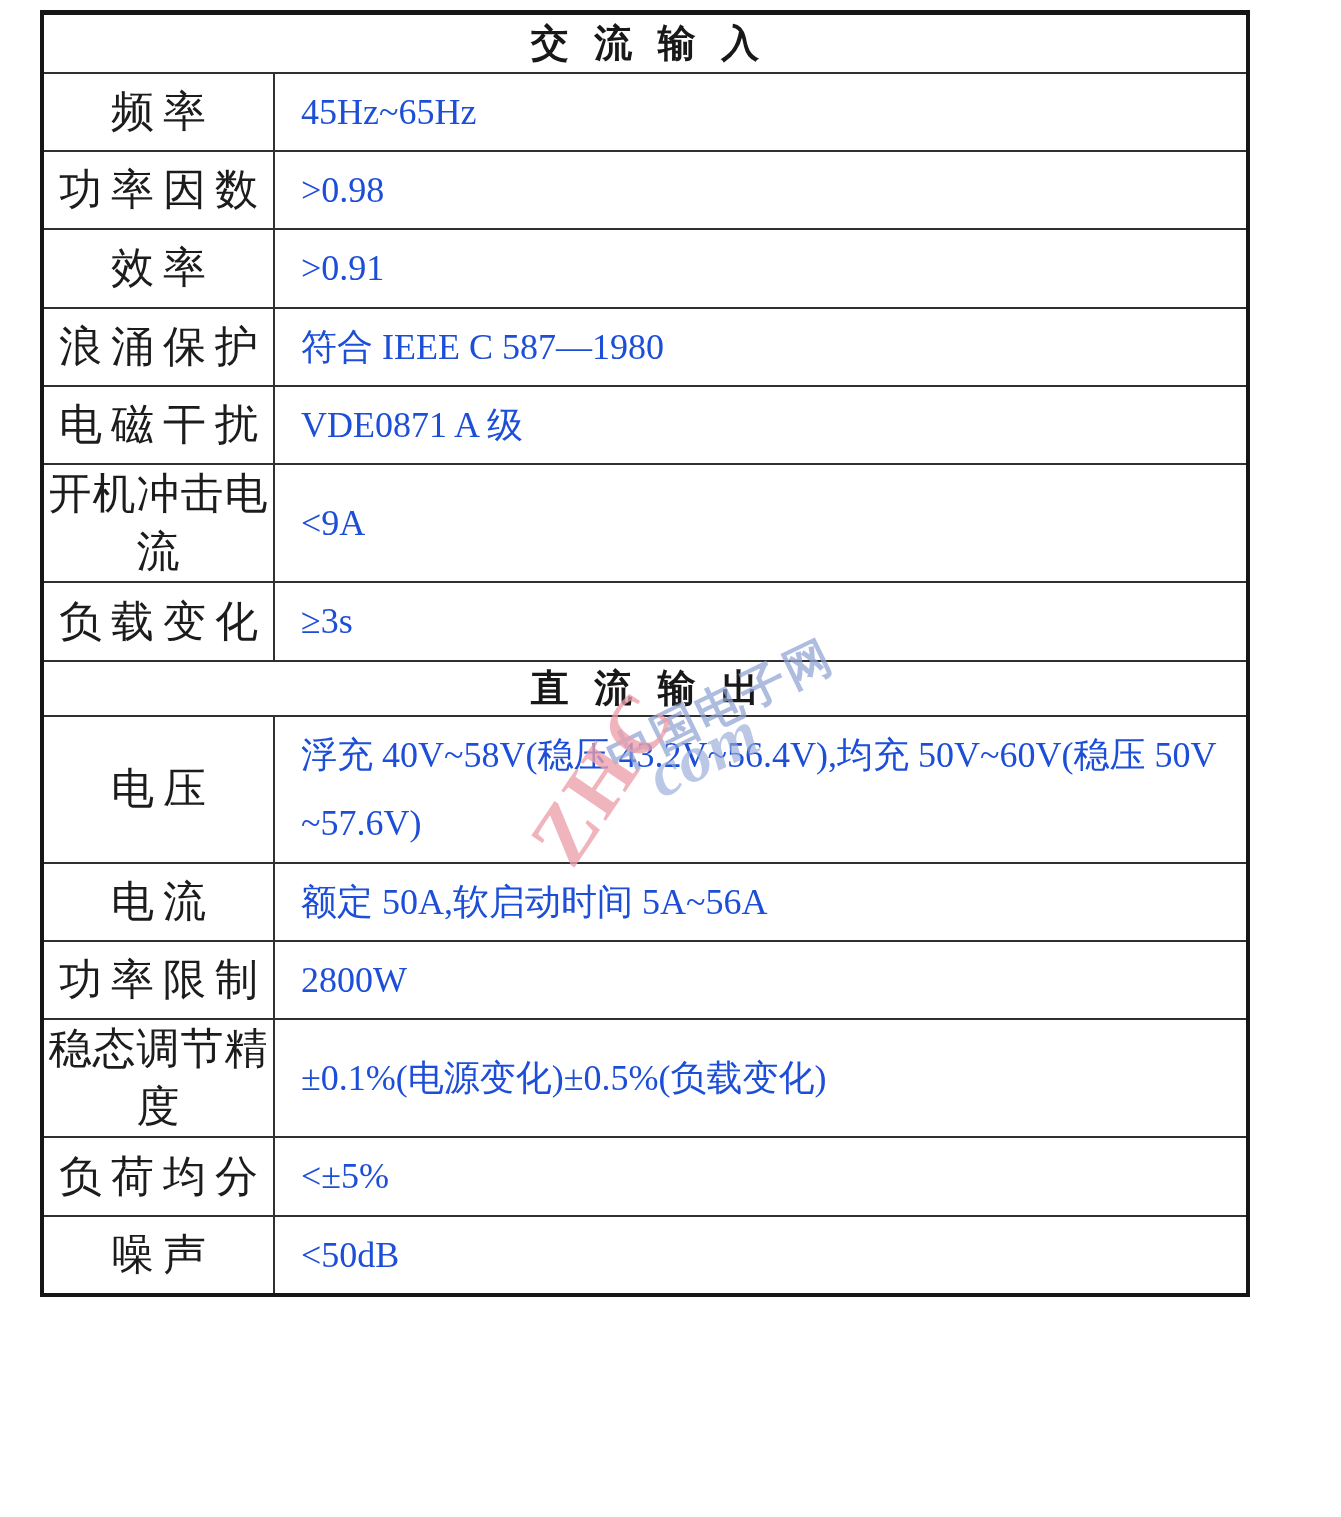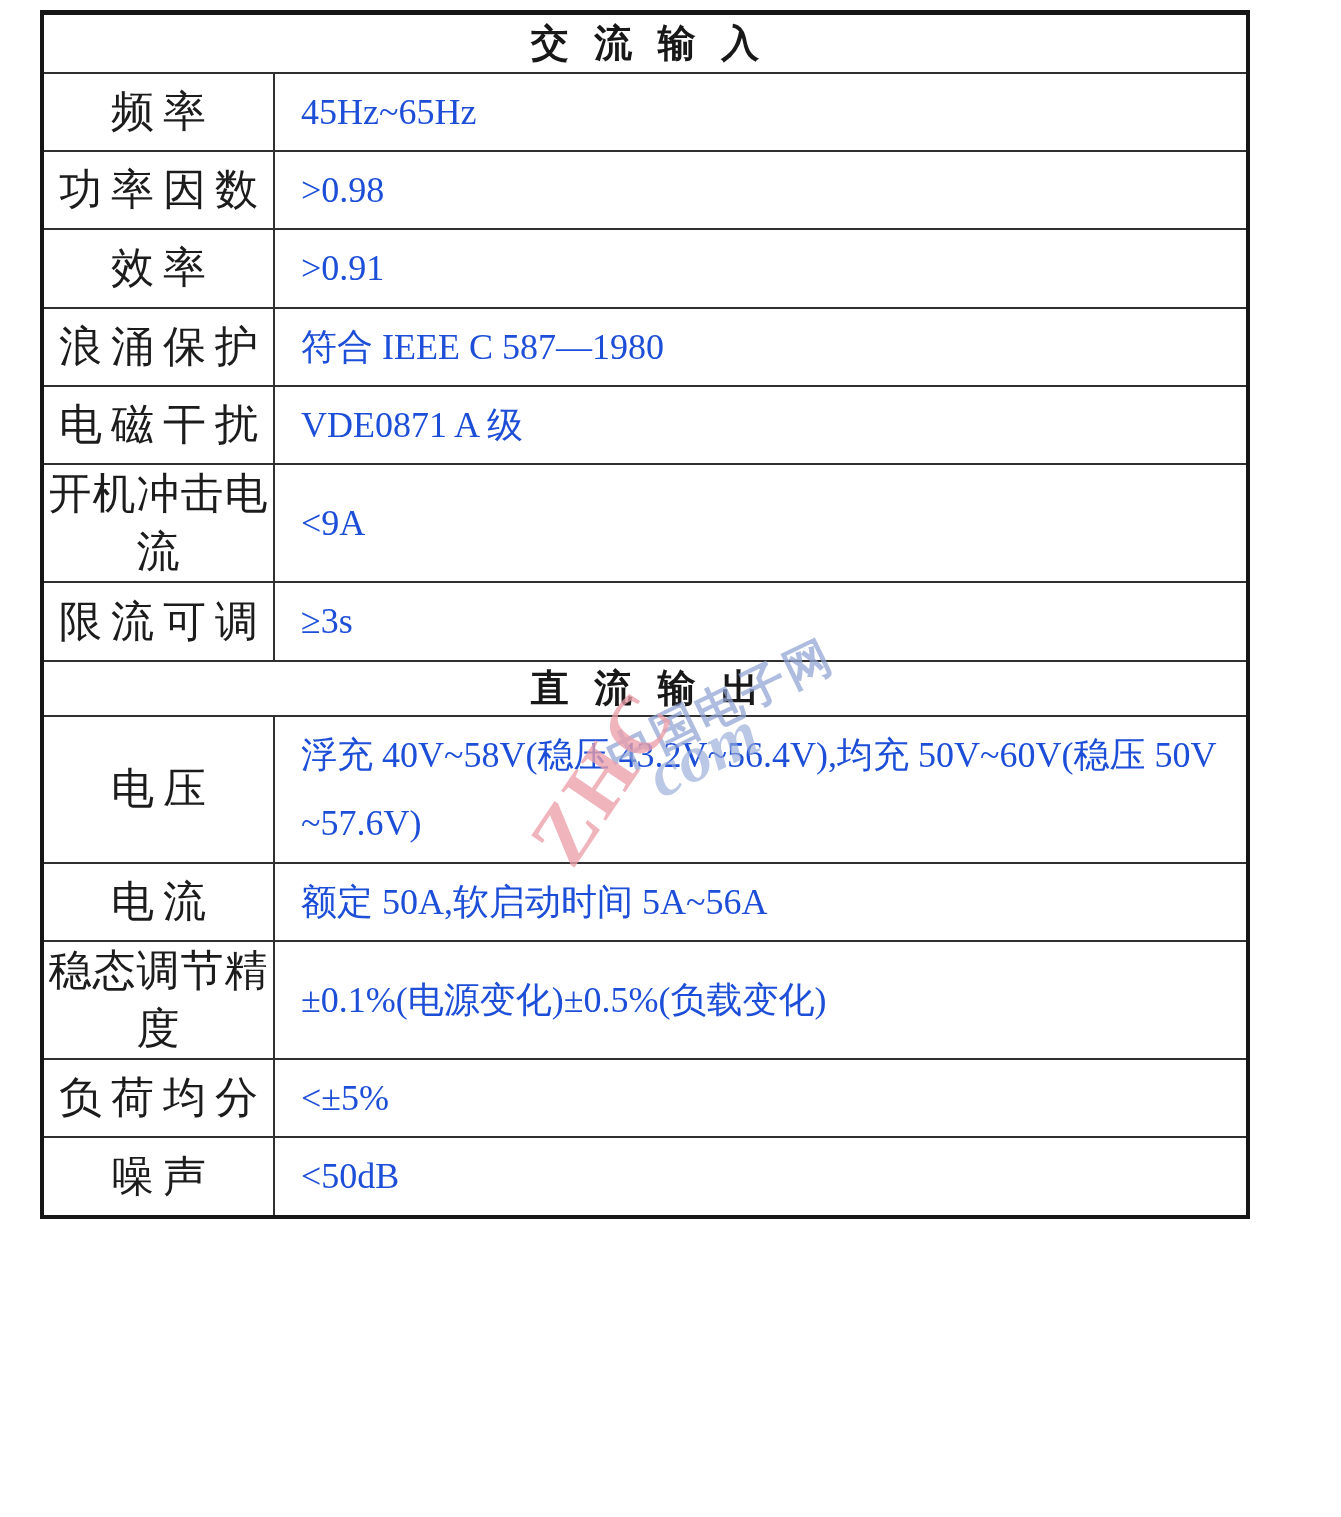--- a/index.html
+++ b/index.html
@@ -87,35 +87,39 @@
       </tr>
       <tr style="height:67px">
         <td class="lab ls">电磁干扰</td>
         <td class="val">VDE0871 A 级</td>
       </tr>
       <tr style="height:66px">
         <td class="lab tight">开机冲击电流</td>
         <td class="val">&lt;9A</td>
       </tr>
       <tr style="height:57px">
-        <td class="lab ls">限流可调</td>
+        <td class="lab ls">负载变化</td>
         <td class="val">≥3s</td>
       </tr>
 
       <tr style="height:53px">
         <td colspan="2" class="hdr">直 流 输 出</td>
       </tr>
       <tr style="height:116px">
         <td class="lab ls">电压</td>
         <td class="val">浮充 40V~58V(稳压 43.2V~56.4V),均充 50V~60V(稳压 50V
 ~57.6V)</td>
       </tr>
       <tr style="height:75px">
         <td class="lab ls">电流</td>
         <td class="val">额定 50A,软启动时间 5A~56A</td>
+      </tr>
+      <tr style="height:75px">
+        <td class="lab ls">功率限制</td>
+        <td class="val">2800W</td>
       </tr>
       <tr style="height:85px">
         <td class="lab tight">稳态调节精度</td>
         <td class="val">±0.1%(电源变化)±0.5%(负载变化)</td>
       </tr>
       <tr style="height:64px">
         <td class="lab ls">负荷均分</td>
         <td class="val">&lt;±5%</td>
       </tr>
       <tr style="height:66px">

